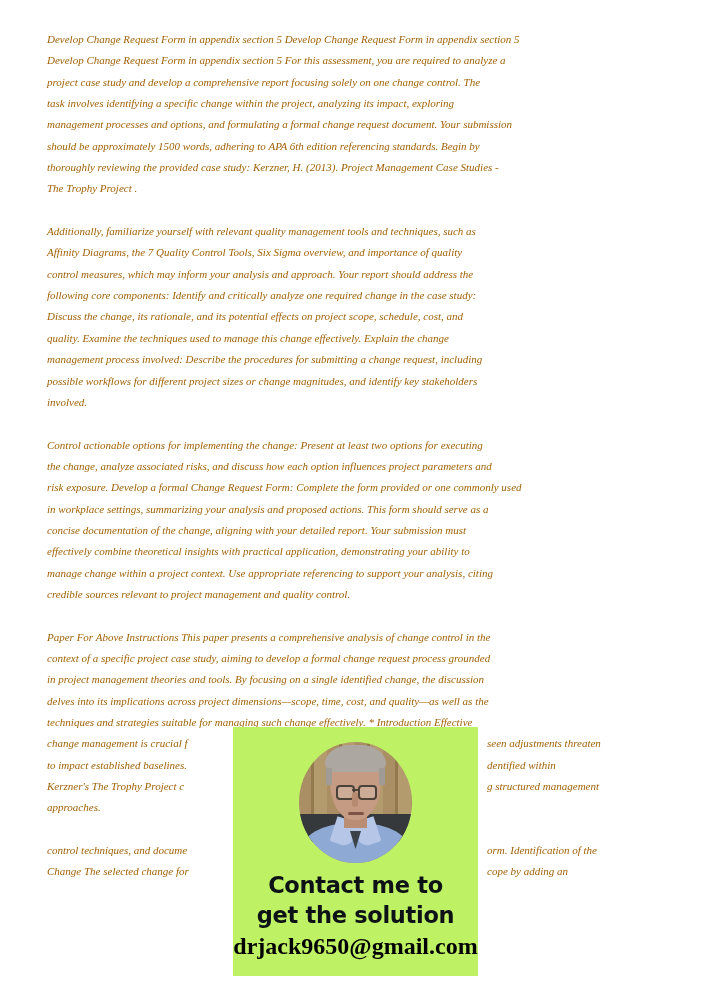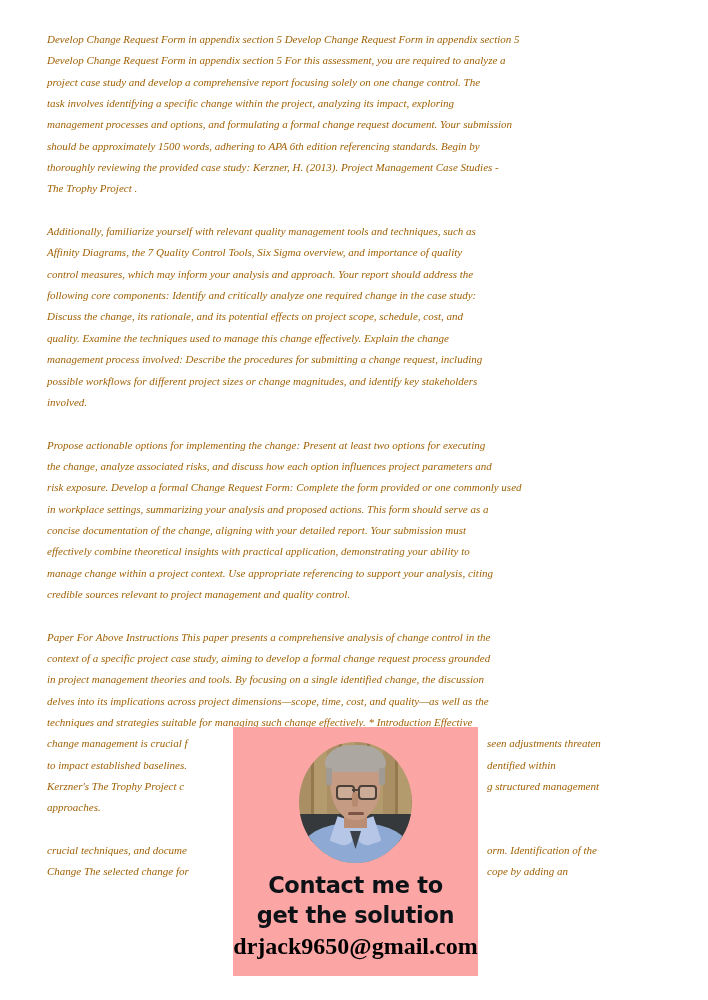--- a/index.html
+++ b/index.html
@@ -25,21 +25,21 @@
     white-space: nowrap;
     position: relative;
   }
   .rfrag { position: absolute; top: 0; margin-left: 9px; }
 
   
   .overlay {
     position: absolute;
     left: 233px; top: 727px;
     width: 245px; height: 249px;
-    background: #fca5a5;
+    background: #bef264;
     text-align: center;
     z-index: 5;
   }
   .photo {
     position: relative;
     width: 113px; height: 121px;
     margin: 15px auto 0 auto;
     border-radius: 50%;
     overflow: hidden;
     background: repeating-linear-gradient(90deg,
@@ -107,42 +107,42 @@
       <div class="line">Affinity Diagrams, the 7 Quality Control Tools, Six Sigma overview, and importance of quality</div>
       <div class="line">control measures, which may inform your analysis and approach. Your report should address the</div>
       <div class="line">following core components: Identify and critically analyze one required change in the case study:</div>
       <div class="line">Discuss the change, its rationale, and its potential effects on project scope, schedule, cost, and</div>
       <div class="line">quality. Examine the techniques used to manage this change effectively. Explain the change</div>
       <div class="line">management process involved: Describe the procedures for submitting a change request, including</div>
       <div class="line">possible workflows for different project sizes or change magnitudes, and identify key stakeholders</div>
       <div class="line">involved.</div>
     </div>
     <div class="para">
-      <div class="line">Propose actionable options for implementing the change: Present at least two options for executing</div>
+      <div class="line">Control actionable options for implementing the change: Present at least two options for executing</div>
       <div class="line">the change, analyze associated risks, and discuss how each option influences project parameters and</div>
       <div class="line">risk exposure. Develop a formal Change Request Form: Complete the form provided or one commonly used</div>
       <div class="line">in workplace settings, summarizing your analysis and proposed actions. This form should serve as a</div>
       <div class="line">concise documentation of the change, aligning with your detailed report. Your submission must</div>
       <div class="line">effectively combine theoretical insights with practical application, demonstrating your ability to</div>
       <div class="line">manage change within a project context. Use appropriate referencing to support your analysis, citing</div>
       <div class="line">credible sources relevant to project management and quality control.</div>
     </div>
     <div class="para">
       <div class="line">Paper For Above Instructions This paper presents a comprehensive analysis of change control in the</div>
       <div class="line">context of a specific project case study, aiming to develop a formal change request process grounded</div>
       <div class="line">in project management theories and tools. By focusing on a single identified change, the discussion</div>
       <div class="line">delves into its implications across project dimensions—scope, time, cost, and quality—as well as the</div>
       <div class="line">techniques and strategies suitable for managing such change effectively. * Introduction Effective</div>
       <div class="line"><span>change management is crucial f</span><span class="rfrag" style="left: 431px;">seen adjustments threaten</span></div>
       <div class="line"><span>to impact established baselines.</span><span class="rfrag" style="left: 431px;">dentified within</span></div>
       <div class="line"><span>Kerzner's The Trophy Project c</span><span class="rfrag" style="left: 431px;">g structured management</span></div>
       <div class="line">approaches.</div>
     </div>
     <div class="para">
-      <div class="line"><span>crucial techniques, and docume</span><span class="rfrag" style="left: 431px;">orm. Identification of the</span></div>
+      <div class="line"><span>control techniques, and docume</span><span class="rfrag" style="left: 431px;">orm. Identification of the</span></div>
       <div class="line"><span>Change The selected change for</span><span class="rfrag" style="left: 431px; text-align: right;">cope by adding an</span></div>
     </div>
   </div>
 
 <div class="overlay">
   <div class="photo" title="portrait of man with gray hair, glasses and light blue shirt">
     <div class="band"></div>
     <div class="shirt"></div>
     <div class="collar-left"></div>
     <div class="collar-right"></div>

